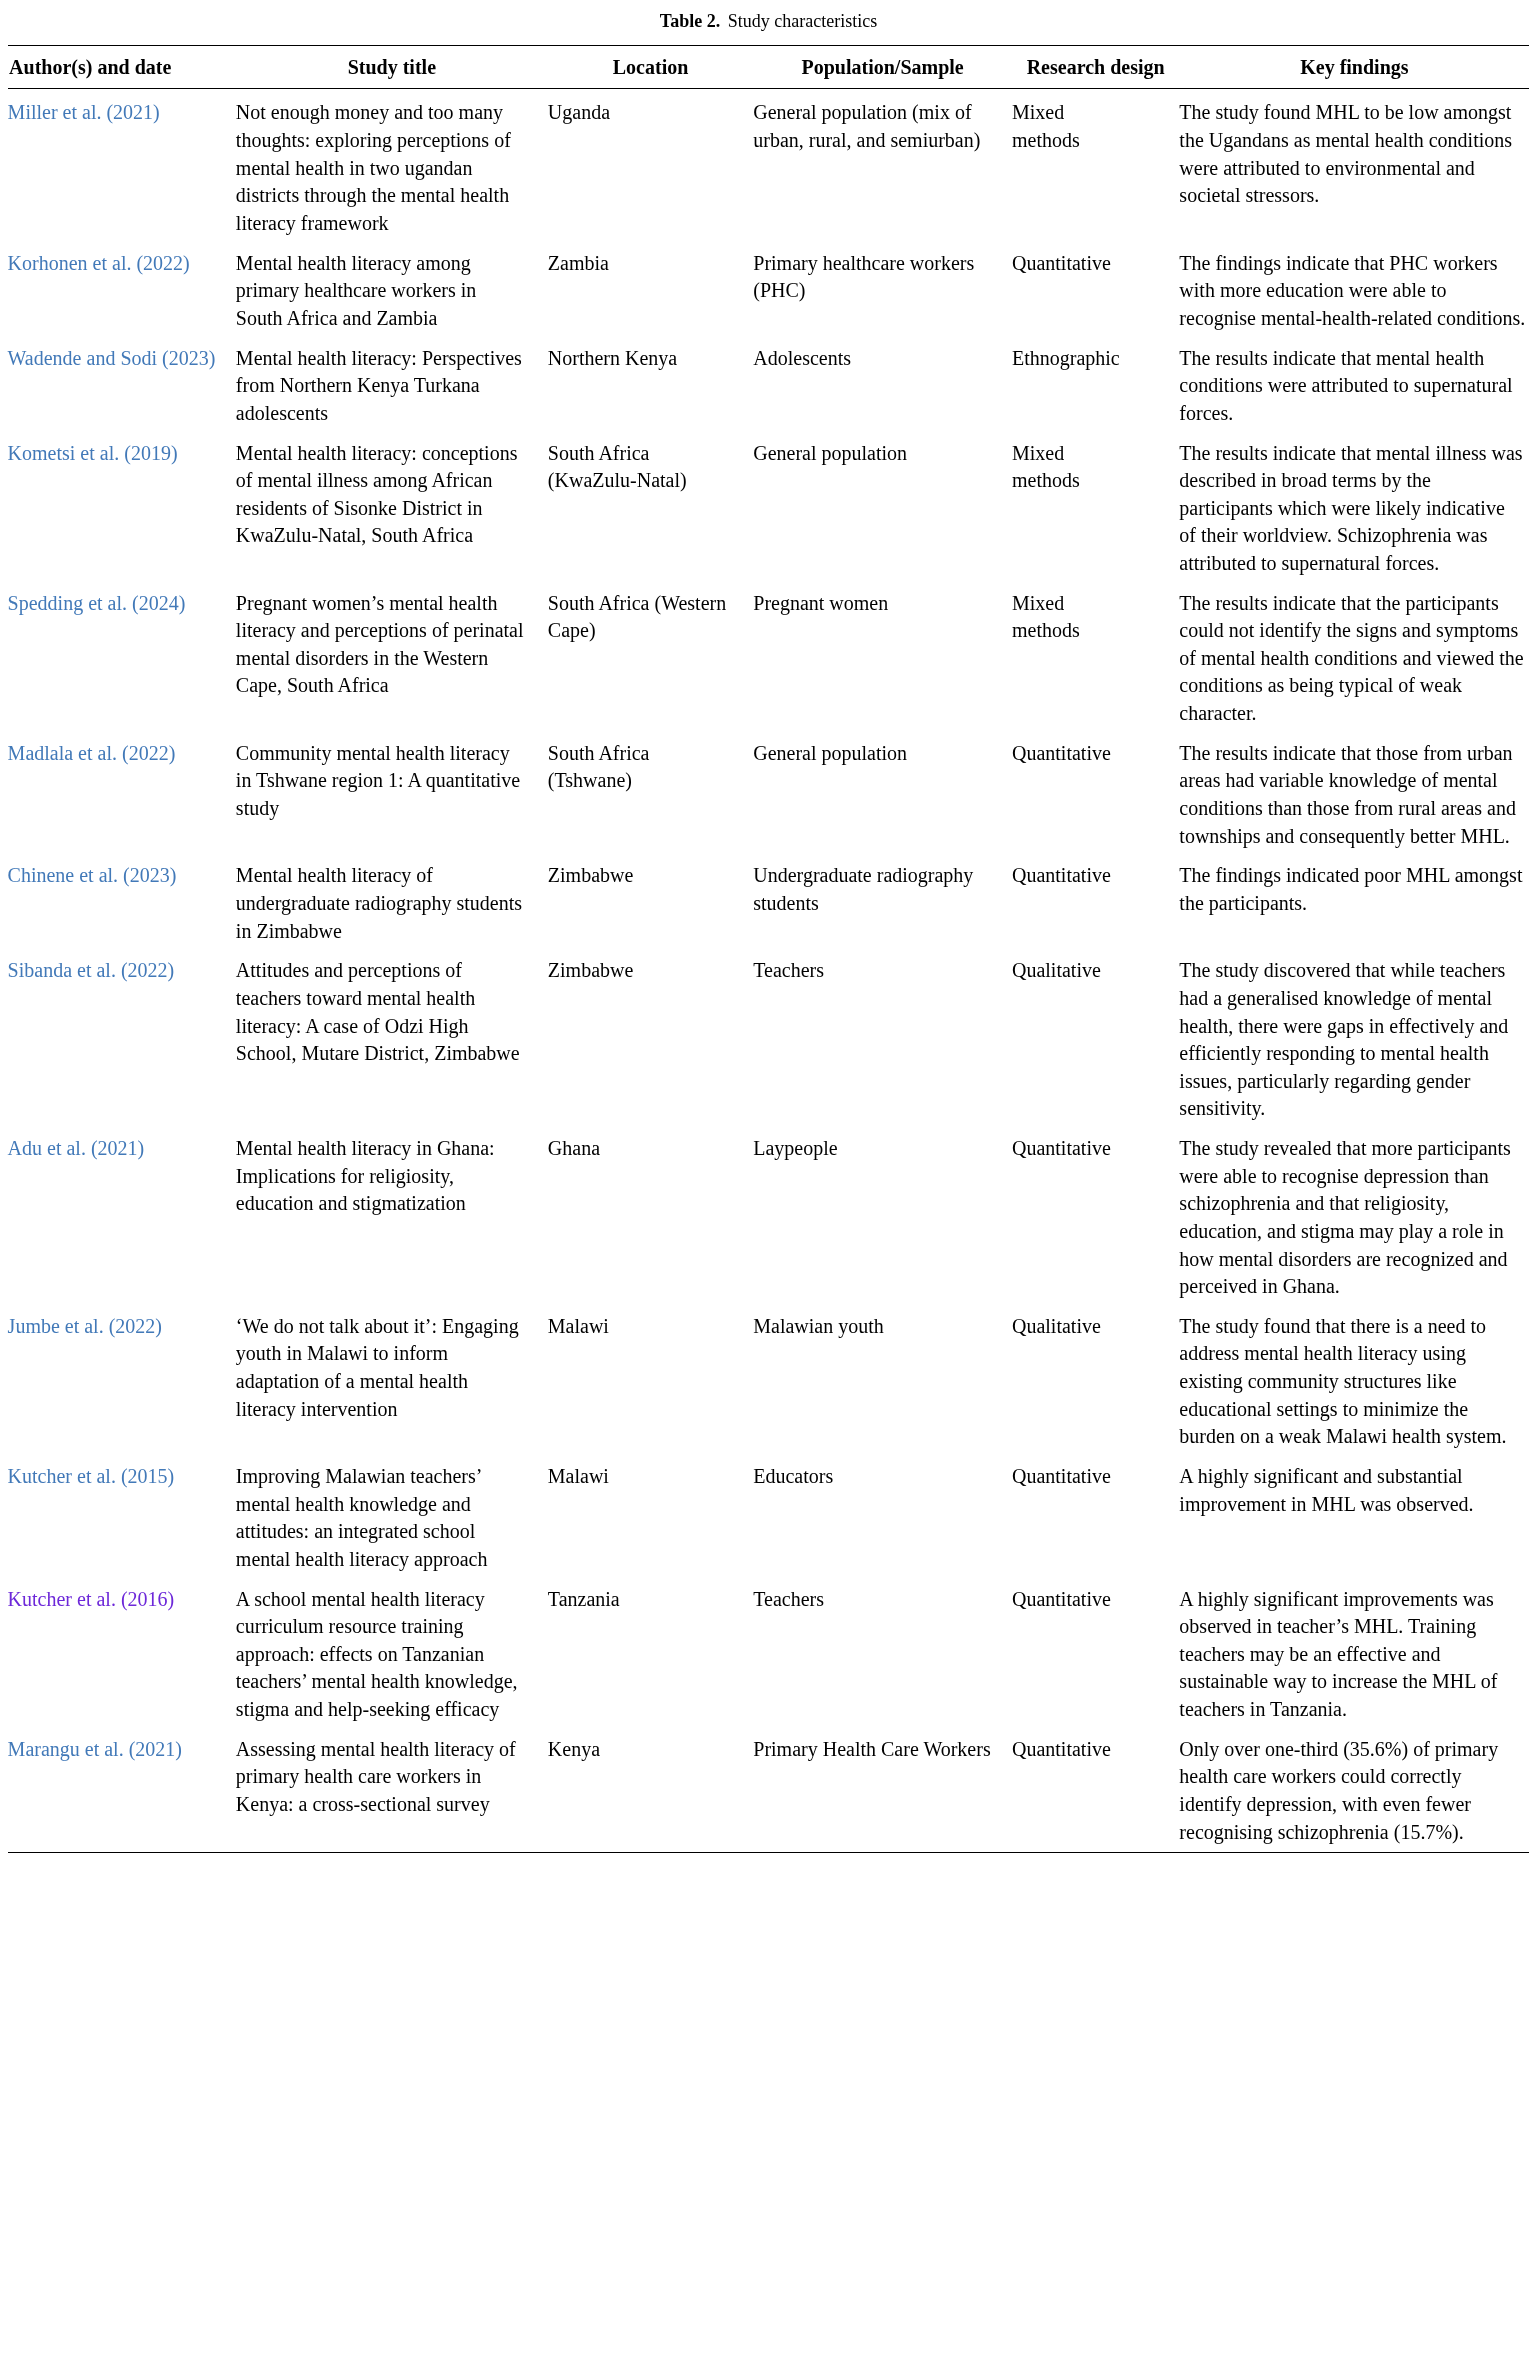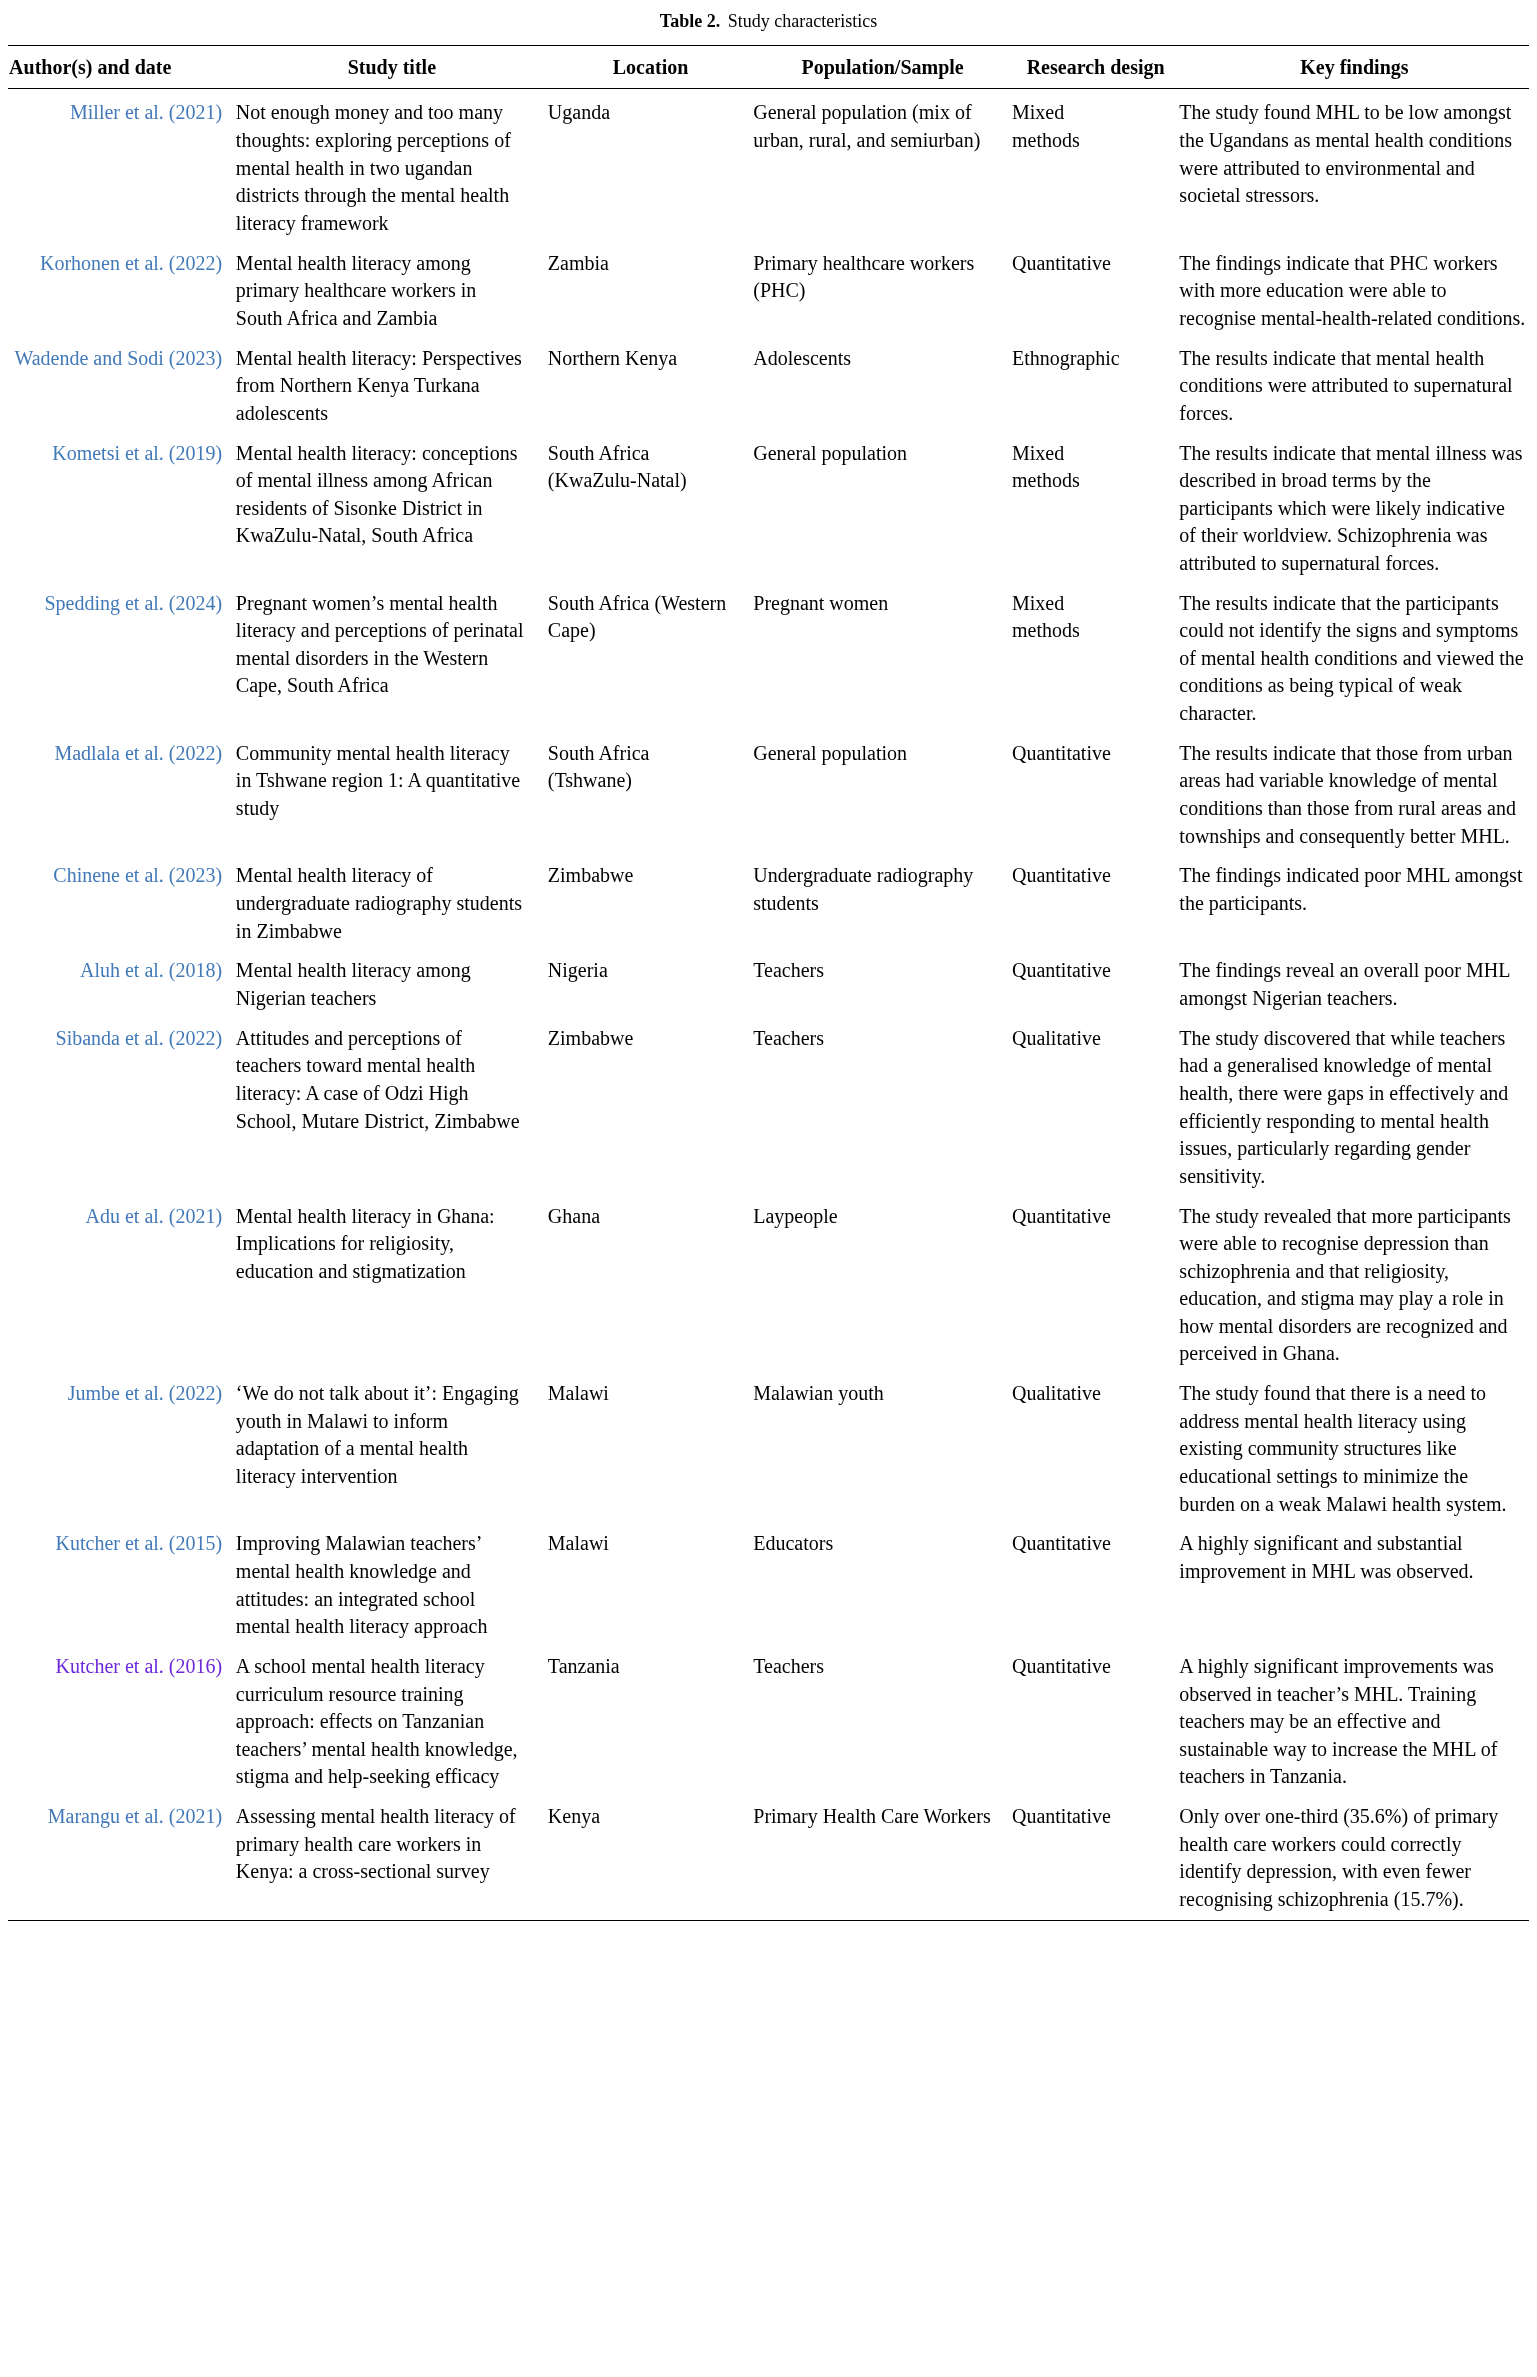--- a/index.html
+++ b/index.html
@@ -44,21 +44,20 @@
   tbody td {
     vertical-align: top;
     font-size: 20px;
     line-height: 1.38;
     padding: 6.1px 20px 6.1px 0;
   }
   tbody tr:first-child td { padding-top: 10.7px; }
   td.cell-author {
     color: #4279b8;
     padding-right: 13.7px;
-    text-align: right;
   }
   td.cell-design { padding-right: 53px; }
   td.cell-findings { padding-right: 3.1px; }
 </style>
 </head>
 <body>
 
 <div class="page">
 
   <div class="caption">
@@ -142,28 +141,20 @@
 
   <tr>
     <td class="cell-author" style="color: rgb(66, 121, 184);">Chinene et al. (2023)</td>
     <td class="cell-title">Mental health literacy of undergraduate radiography students in Zimbabwe</td>
     <td class="cell-location">Zimbabwe</td>
     <td class="cell-population">Undergraduate radiography students</td>
     <td class="cell-design">Quantitative</td>
     <td class="cell-findings">The findings indicated poor MHL amongst the participants.</td>
   </tr>
 
-  <tr>
-    <td class="cell-author" style="color: rgb(66, 121, 184);">Aluh et al. (2018)</td>
-    <td class="cell-title">Mental health literacy among Nigerian teachers</td>
-    <td class="cell-location">Nigeria</td>
-    <td class="cell-population">Teachers</td>
-    <td class="cell-design">Quantitative</td>
-    <td class="cell-findings">The findings reveal an overall poor MHL amongst Nigerian teachers.</td>
-  </tr>
 
   <tr>
     <td class="cell-author" style="color: rgb(66, 121, 184);">Sibanda et al. (2022)</td>
     <td class="cell-title">Attitudes and perceptions of teachers toward mental health literacy: A case of Odzi High School, Mutare District, Zimbabwe</td>
     <td class="cell-location">Zimbabwe</td>
     <td class="cell-population">Teachers</td>
     <td class="cell-design">Qualitative</td>
     <td class="cell-findings">The study discovered that while teachers had a generalised knowledge of mental health, there were gaps in effectively and efficiently responding to mental health issues, particularly regarding gender sensitivity.</td>
   </tr>
 

